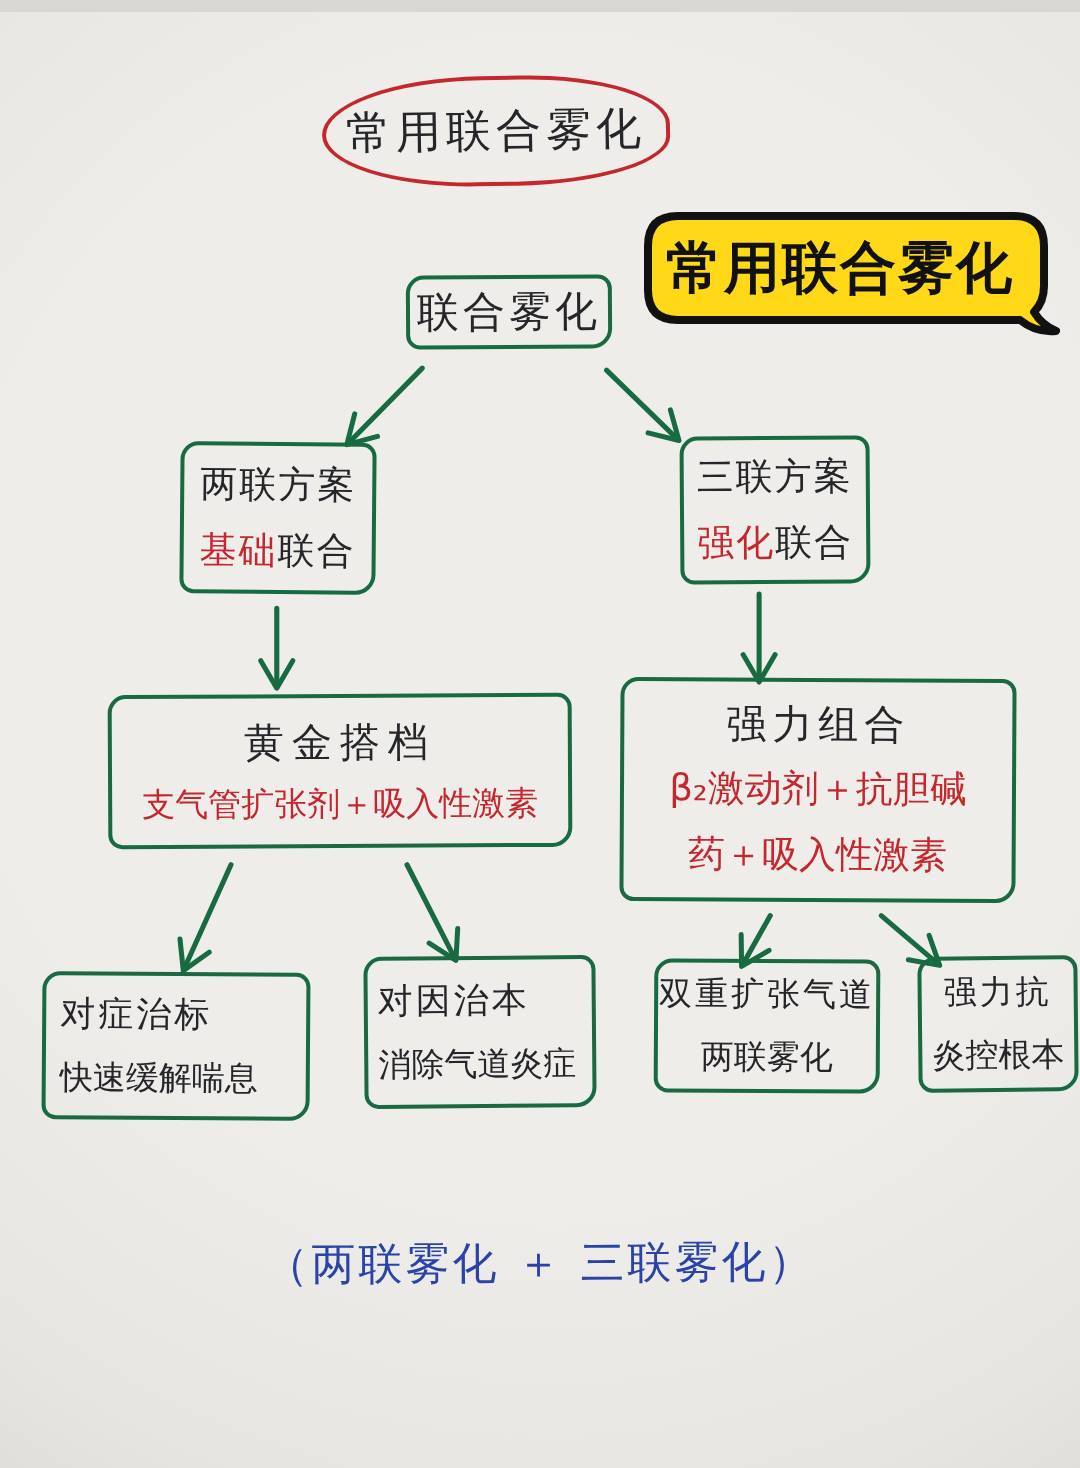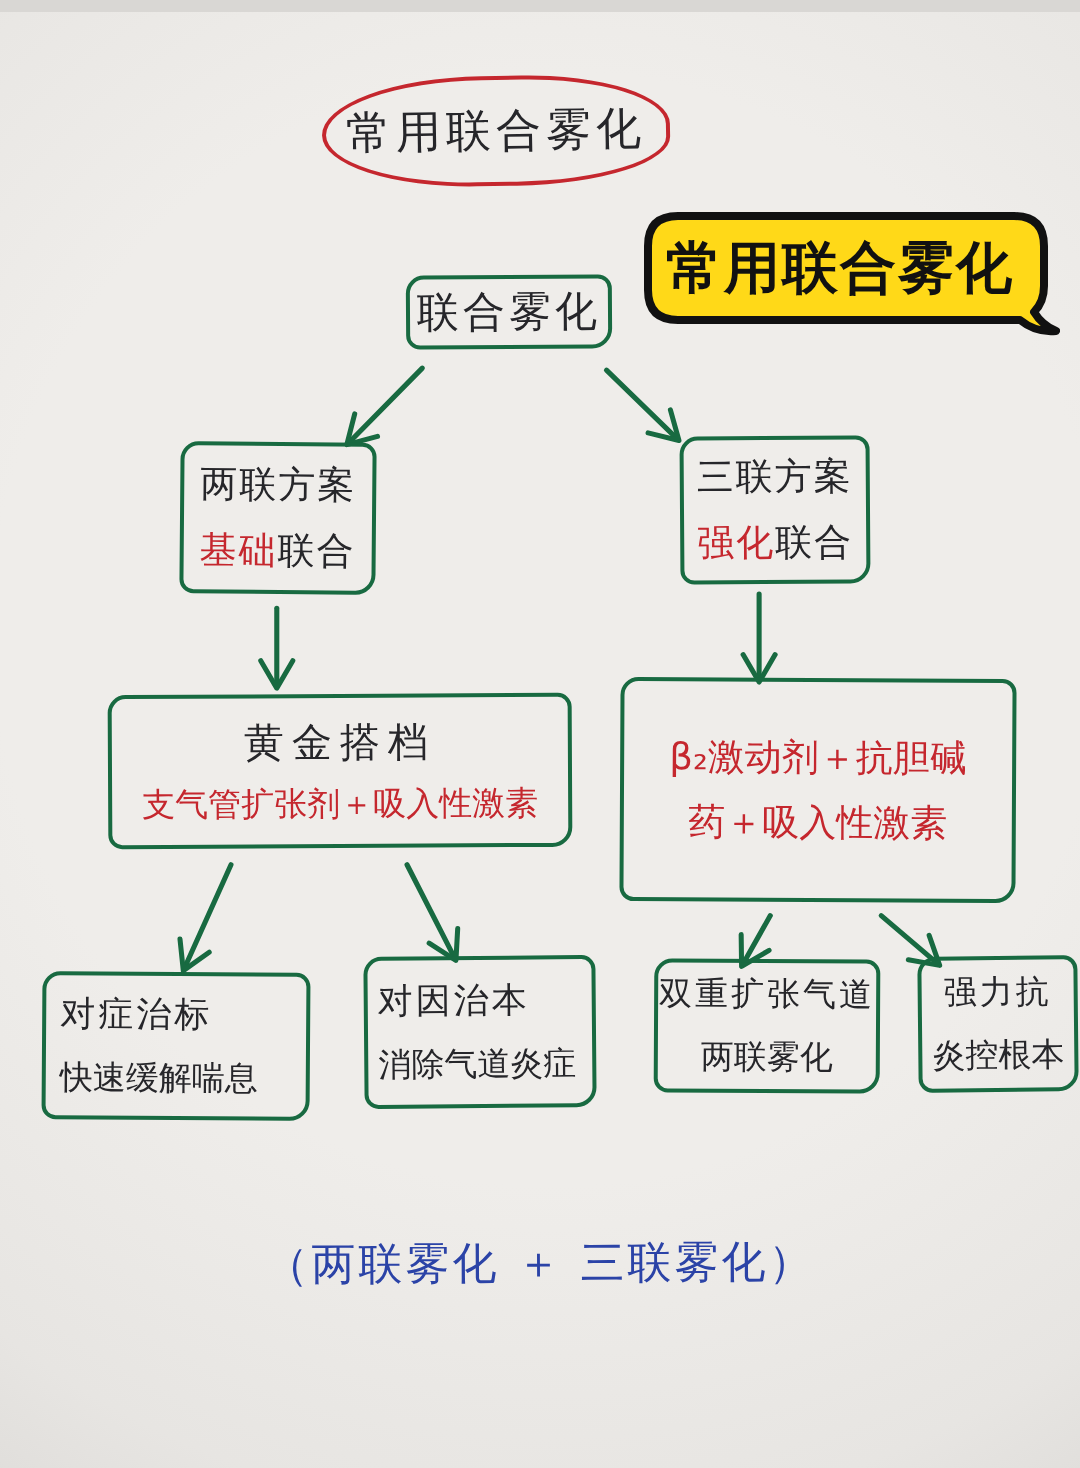--- a/index.html
+++ b/index.html
@@ -121,20 +121,21 @@
     <span class="branch-line">三联方案</span>
     <span class="branch-line"><span class="red">强化</span><span>联合</span></span>
   </div>
 
   <div class="gbox mid-left">
     <span class="ttl">黄金搭档</span>
     <span class="formula red">支气管扩张剂＋吸入性激素</span>
   </div>
 
   <div class="gbox mid-right">
+    <span class="ttl">强力组合</span>
     <span class="formula red">β₂激动剂＋抗胆碱</span>
     <span class="formula red">药＋吸入性激素</span>
   </div>
 
   <div class="gbox leaf leaf1">
     <span class="l1">对症治标</span>
     <span class="l2">快速缓解喘息</span>
   </div>
 
   <div class="gbox leaf leaf2">

